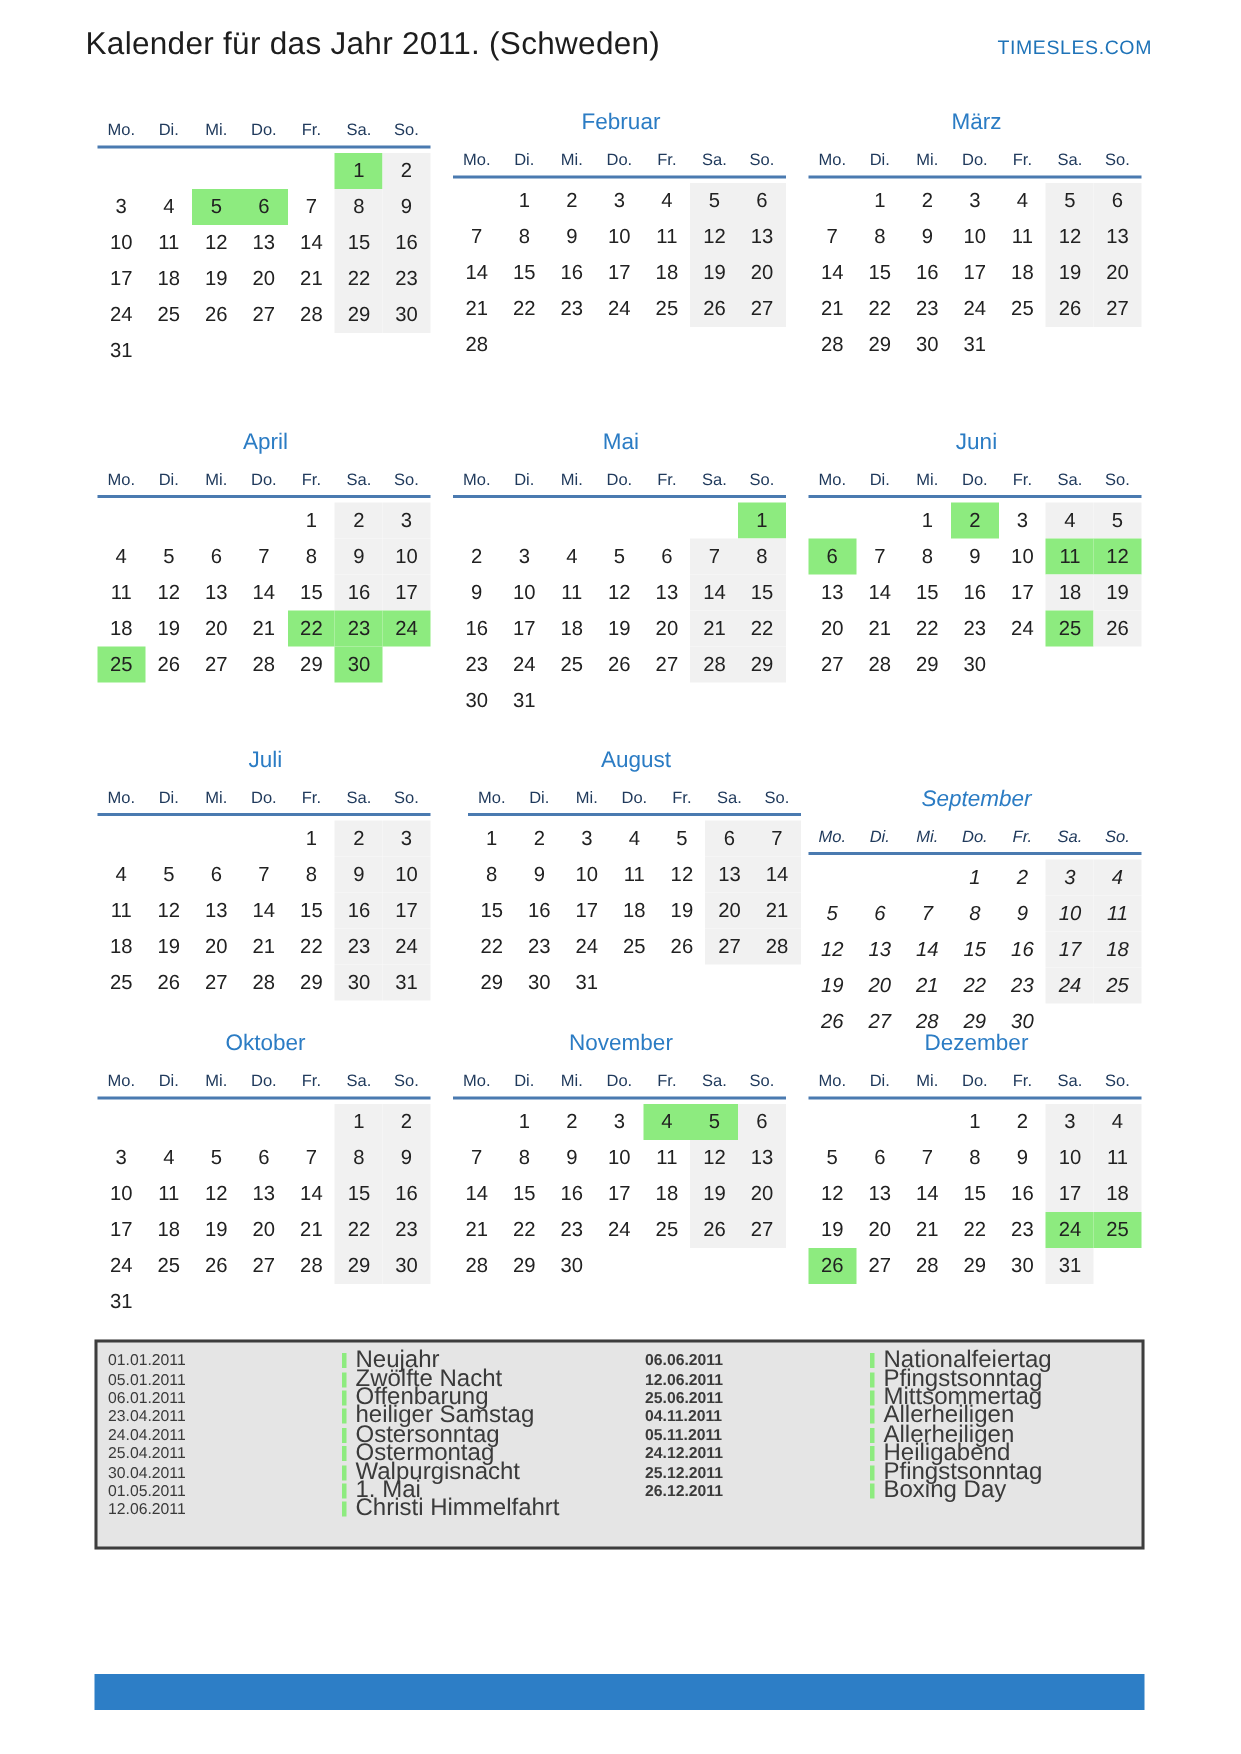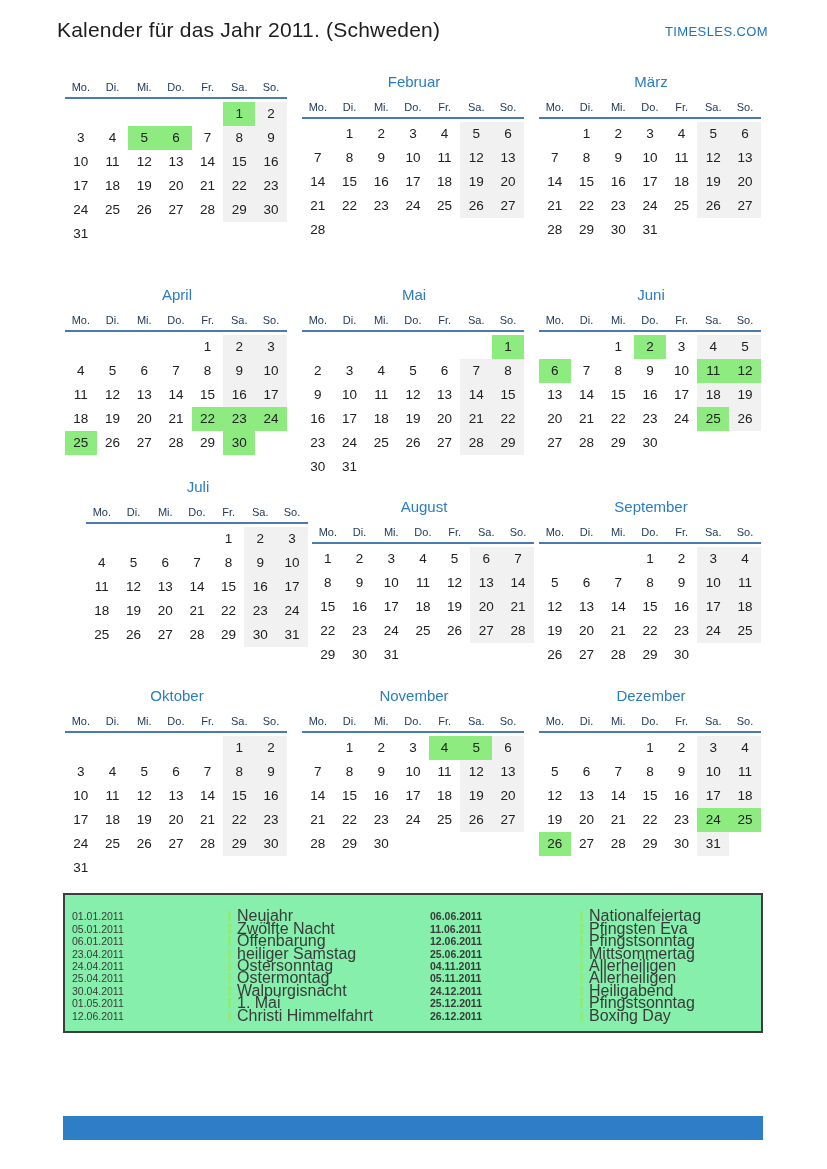--- a/index.html
+++ b/index.html
@@ -28,22 +28,22 @@
   .dow-line{height:2px;background:var(--line-blue,#4a7ab0);margin-top:3px;width:222px;}
   .dates{margin-top:3px;}
   .week{display:grid;grid-template-columns:repeat(7,31.7px);}
   .cell{
     height:24px;line-height:24px;text-align:center;font-size:13.5px;color:#212121;
   }
   .cell.we{background:var(--weekend-gray,#f1f1f1);}
   .cell.hol{background:var(--holiday-green,#8deb7f);}
   .legend{
     position:absolute;left:63px;top:893px;width:700px;height:140px;
-    border:2px solid #3d3d3d;box-sizing:border-box;background:#86efac;
-    display:flex;padding:6px 0 0 7px;align-items:center;
+    border:2px solid #3d3d3d;box-sizing:border-box;background:#e5e5e5;
+    display:flex;padding:6px 0 0 7px;
   }
   .lcol-a{width:358px;}
   .lcol-b{flex:1;}
   .lrow{display:flex;align-items:center;height:12.4px;}
   .ldate{font-size:10.5px;color:#3a3a3a;}
   .lcol-a .ldate{width:156px;}
   .lcol-b .ldate{width:150px;font-weight:bold;}
   .lbar{width:3px;height:10px;background:var(--holiday-green,#8deb7f);flex:0 0 3px;}
   .lname{margin-left:6px;font-size:16px;color:#3a3a3a;white-space:nowrap;}
   .footer-bar{
@@ -428,21 +428,21 @@
           <div class="cell">27</div>
           <div class="cell">28</div>
           <div class="cell">29</div>
           <div class="cell">30</div>
           <div class="cell"></div>
           <div class="cell"></div>
           <div class="cell"></div>
         </div>
       </div>
     </div>
-    <div class="month" style="left: 65px; top: 477px; margin-left: 21px;">
+    <div class="month" style="left: 65px; top: 497px;">
       <div class="month-title">Juli</div>
       <div class="dow-row">
         <div class="dow">Mo.</div>
         <div class="dow">Di.</div>
         <div class="dow">Mi.</div>
         <div class="dow">Do.</div>
         <div class="dow">Fr.</div>
         <div class="dow">Sa.</div>
         <div class="dow">So.</div>
       </div>
@@ -548,21 +548,21 @@
           <div class="cell">29</div>
           <div class="cell">30</div>
           <div class="cell">31</div>
           <div class="cell"></div>
           <div class="cell"></div>
           <div class="cell"></div>
           <div class="cell"></div>
         </div>
       </div>
     </div>
-    <div class="month" style="left: 539px; top: 497px;">
+    <div class="month" style="left: 539px; top: 523px; font-style: italic;">
       <div class="month-title">September</div>
       <div class="dow-row">
         <div class="dow">Mo.</div>
         <div class="dow">Di.</div>
         <div class="dow">Mi.</div>
         <div class="dow">Do.</div>
         <div class="dow">Fr.</div>
         <div class="dow">Sa.</div>
         <div class="dow">So.</div>
       </div>
@@ -854,25 +854,20 @@
         <span class="lname">Christi Himmelfahrt</span>
       </div>
     </div>
   <div class="lcol-b">
       <div class="lrow">
         <span class="ldate">06.06.2011</span>
         <span class="lbar"></span>
         <span class="lname">Nationalfeiertag</span>
       </div>
       <div class="lrow">
-        <span class="ldate">11.06.2011</span>
-        <span class="lbar"></span>
-        <span class="lname">Pfingsten Eva</span>
-      </div>
-      <div class="lrow">
         <span class="ldate">12.06.2011</span>
         <span class="lbar"></span>
         <span class="lname">Pfingstsonntag</span>
       </div>
       <div class="lrow">
         <span class="ldate">25.06.2011</span>
         <span class="lbar"></span>
         <span class="lname">Mittsommertag</span>
       </div>
       <div class="lrow">

